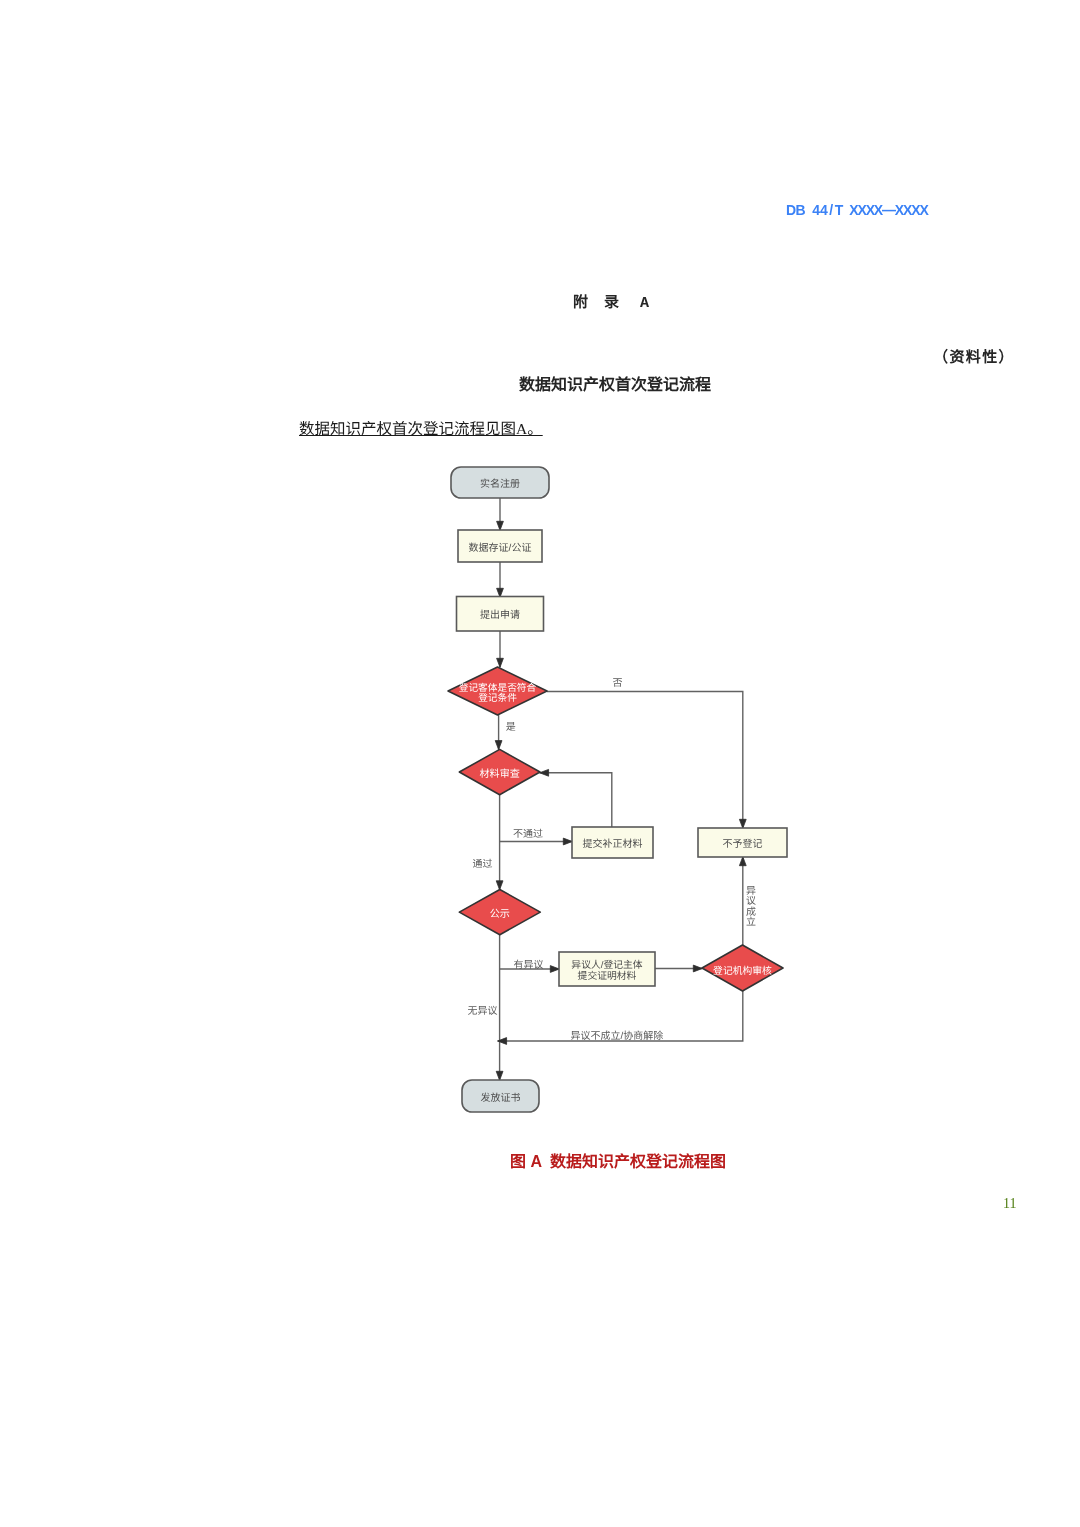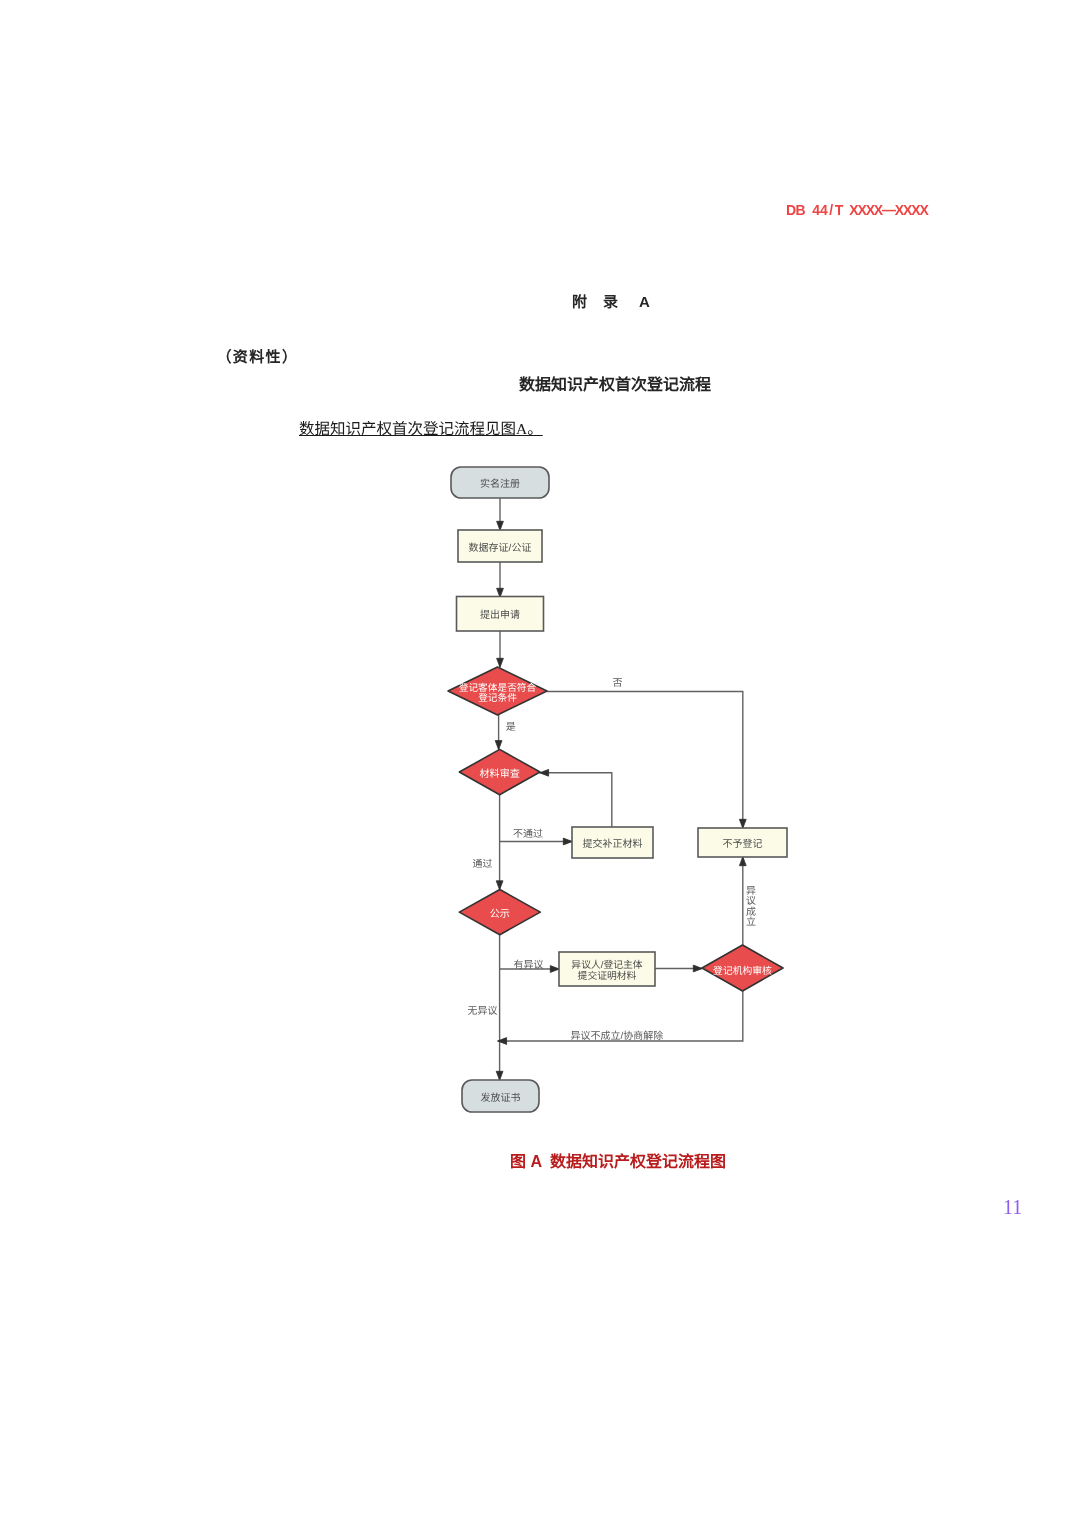--- a/index.html
+++ b/index.html
@@ -5,33 +5,33 @@
 <style>
   html,body{margin:0;padding:0;}
   body{width:1080px;height:1527px;background:#ffffff;overflow:hidden;
        font-family:"Liberation Serif",serif;
        -webkit-font-smoothing:antialiased;}
   .page{position:relative;width:1080px;height:1527px;}
   .abs{position:absolute;}
   
   .sp{display:inline-block;}
   #std-code{left:786px;top:202px;font-family:"Liberation Sans",sans-serif;
-            font-size:14px;font-weight:bold;letter-spacing:0px;color:#ef4444;white-space:pre;}
+            font-size:14px;font-weight:bold;letter-spacing:0px;color:#3b82f6;white-space:pre;}
   #annex-title{left:211px;top:290px;width:800px;text-align:center;
-               font-family:Liberation Sans, sans-serif;font-size:15px;font-weight:bold;
+               font-family:Liberation Mono, monospace;font-size:15px;font-weight:bold;
                color:#262626;white-space:pre;}
-  #annex-kind{left:215px;top:345px;width:800px;text-align:left;
+  #annex-kind{left:215px;top:345px;width:800px;text-align:right;
               font-family:"Liberation Sans",sans-serif;font-size:15px;font-weight:bold;
               letter-spacing:1.4px;text-indent:1.4px;color:#262626;}
   #annex-name{left:215px;top:371px;width:800px;text-align:center;
               font-family:Liberation Sans, sans-serif;font-size:16px;font-weight:bold;color:#262626;}
   #intro{left:299px;top:416px;font-family:"Liberation Serif",serif;font-size:15.5px;color:#1a1a1a;text-decoration:underline;}
   #figcap{left:510px;top:1148px;text-align:left;
           font-family:"Liberation Sans",sans-serif;font-size:16px;font-weight:bold;color:#b91c1c;white-space:pre;}
-  #pageno{left:1003px;top:1196px;font-family:"Liberation Serif",serif;font-size:20px;color:#8b5cf6;}
+  #pageno{left:1003px;top:1196px;font-family:"Liberation Serif",serif;font-size:14px;color:#4d7c0f;}
   
   #chart{left:0;top:0;width:1080px;height:1527px;}
   #chart text{text-rendering:geometricPrecision;}
   .page{transform:translateZ(0);}
 </style>
 </head>
 <body>
 
 <div class="page">
   <div class="abs" id="std-code"><span style="letter-spacing: -0.5px; margin-right: 0.5px;">DB</span><span class="sp" style="width: 6.5px;"></span><span>44</span><span class="sp" style="width: 1.5px;"></span><span>/</span><span class="sp" style="width: 1.5px;"></span><span>T</span><span class="sp" style="width: 6px;"></span><span style="letter-spacing: -1.15px; margin-right: 1.15px;">XXXX—XXXX</span></div>

